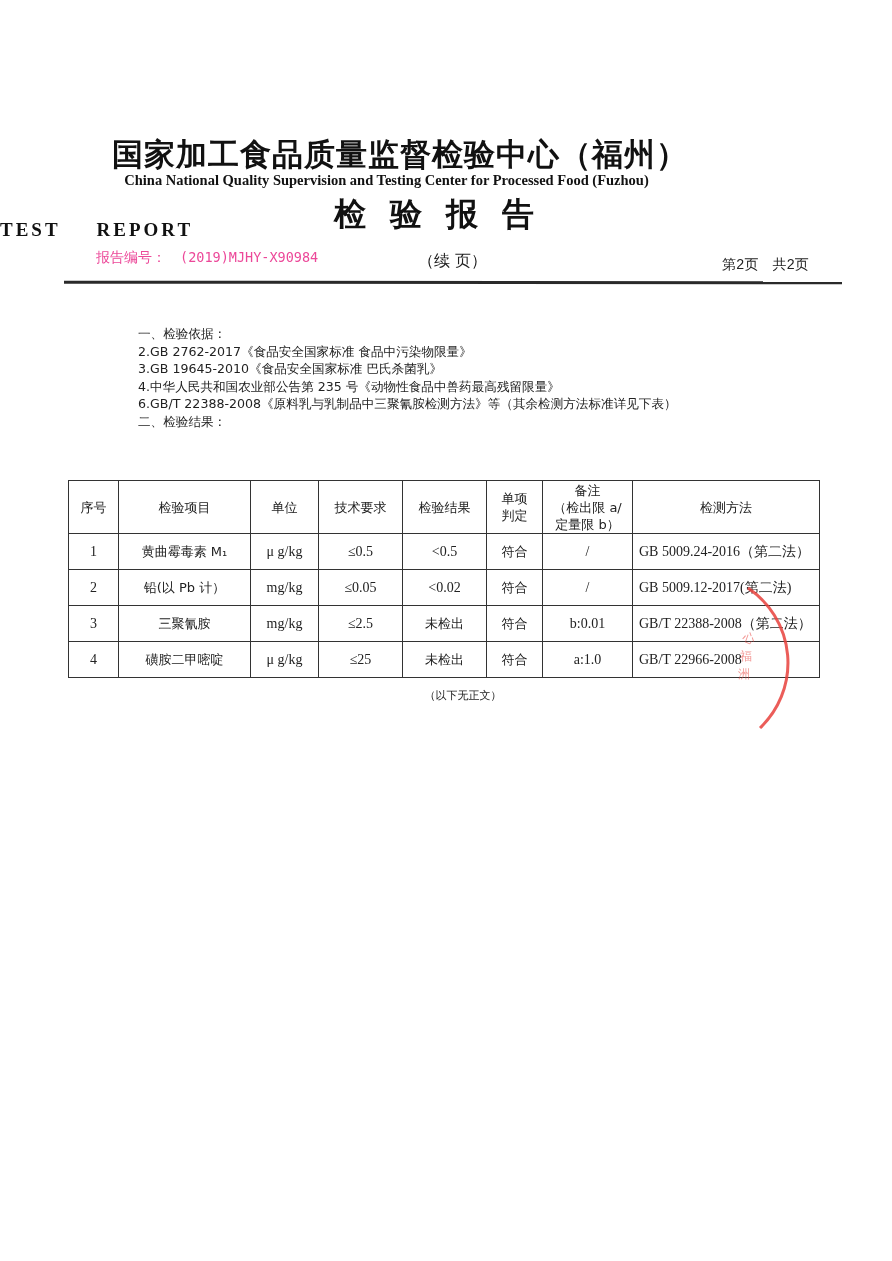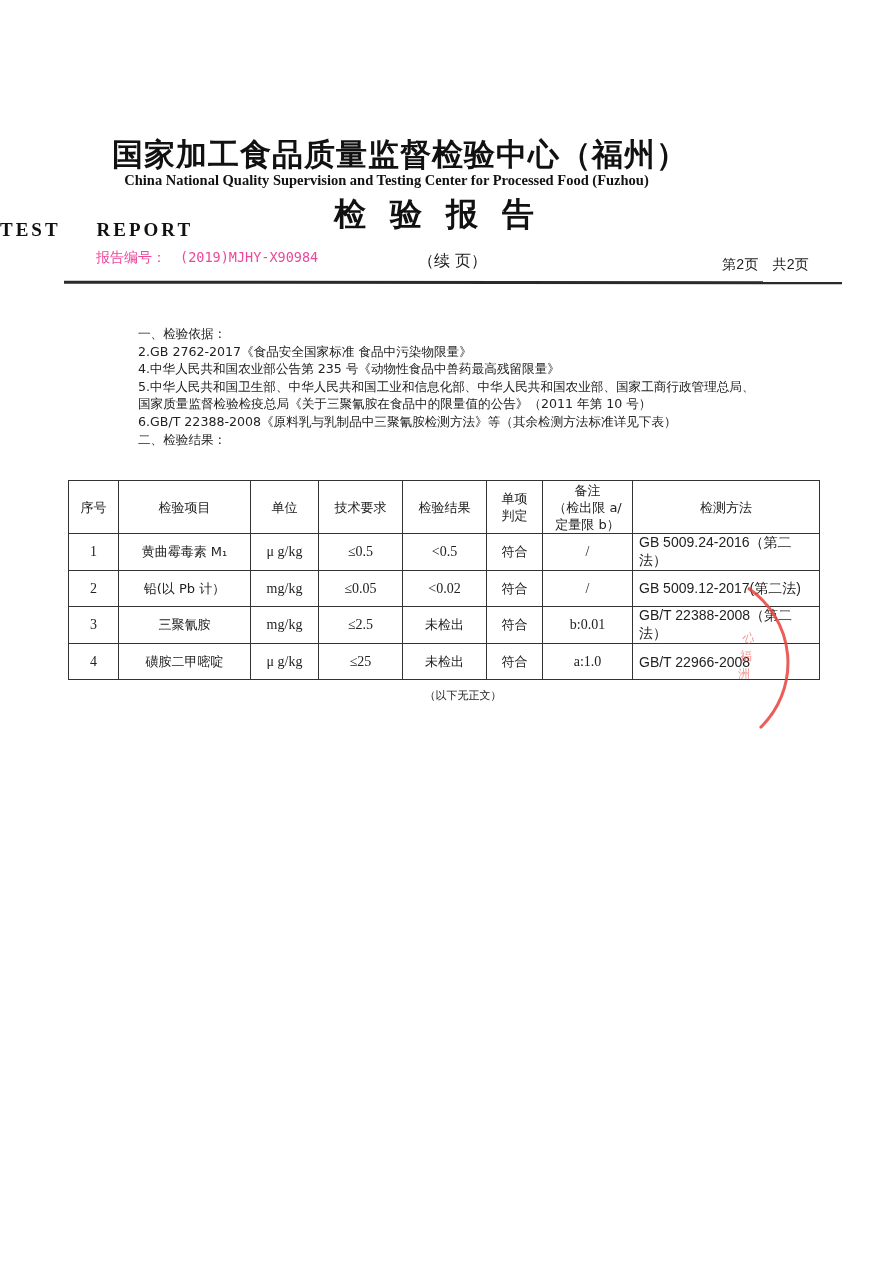--- a/index.html
+++ b/index.html
@@ -52,21 +52,21 @@
       border-collapse: collapse; table-layout: fixed;
       font-family: "DejaVu Sans", sans-serif; font-size: 13px; color: #222;
     }
     table.results td, table.results th {
       border: 1.4px solid #333; text-align: center; vertical-align: middle; padding: 0 4px;
       font-weight: normal;
     }
     table.results th { height: 52px; line-height: 17px; }
     table.results td { height: 35px; }
     table.results td.item { text-align: center; padding-left: 4px; }
-    table.results td.method { text-align: left; padding-left: 6px; font-family: Liberation Sans, sans-serif; font-size: 14px; }
+    table.results td.method { text-align: left; padding-left: 6px; font-family: Liberation Serif, serif; font-size: 14px; }
     .serif { font-family: "Liberation Serif", serif; font-size: 14px; }
     .end-note {
       left: 15px; width: 892px; top: 688px; text-align: center;
       font-family: "DejaVu Sans", sans-serif; font-size: 11px; color: #222; padding-left: 4px; box-sizing: border-box;
     }
     .stamp {
       left: 690px; top: 560px; width: 180px; height: 180px;
     }
   </style>
 </head>
@@ -84,22 +84,22 @@
 </div>
 <div class="abs cont">（续 页）</div>
 <div class="abs page-of">
   <span>第2页</span><span class="sp"></span><span>共2页</span>
 </div>
 <div class="abs rule"></div>
 
 <div class="abs basis">
   <div class="ln">一、检验依据：</div>
   <div class="ln">2.GB 2762-2017《食品安全国家标准 食品中污染物限量》</div>
+  <div class="ln">3.GB 19645-2010《食品安全国家标准 巴氏杀菌乳》</div>
   <div class="ln">4.中华人民共和国农业部公告第 235 号《动物性食品中兽药最高残留限量》</div>
-  <div class="wrap">5.中华人民共和国卫生部、中华人民共和国工业和信息化部、中华人民共和国农业部、国家工商行政管理总局、国家质量监督检验检疫总局《关于三聚氰胺在食品中的限量值的公告》（2011 年第 10 号）</div>
   <div class="ln">6.GB/T 22388-2008《原料乳与乳制品中三聚氰胺检测方法》等（其余检测方法标准详见下表）</div>
   <div class="ln">二、检验结果：</div>
 </div>
 
 <table class="results">
   <colgroup>
     <col style="width:50px">
     <col style="width:132px">
     <col style="width:68px">
     <col style="width:84px">

